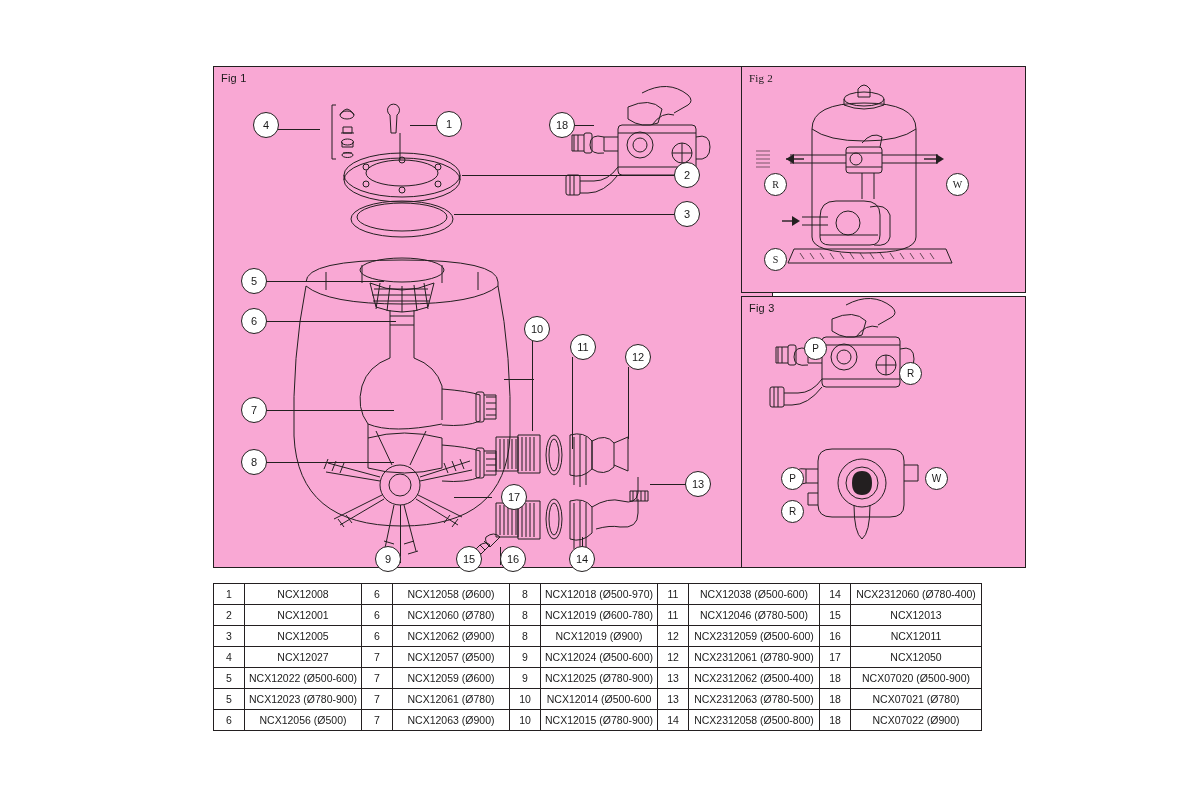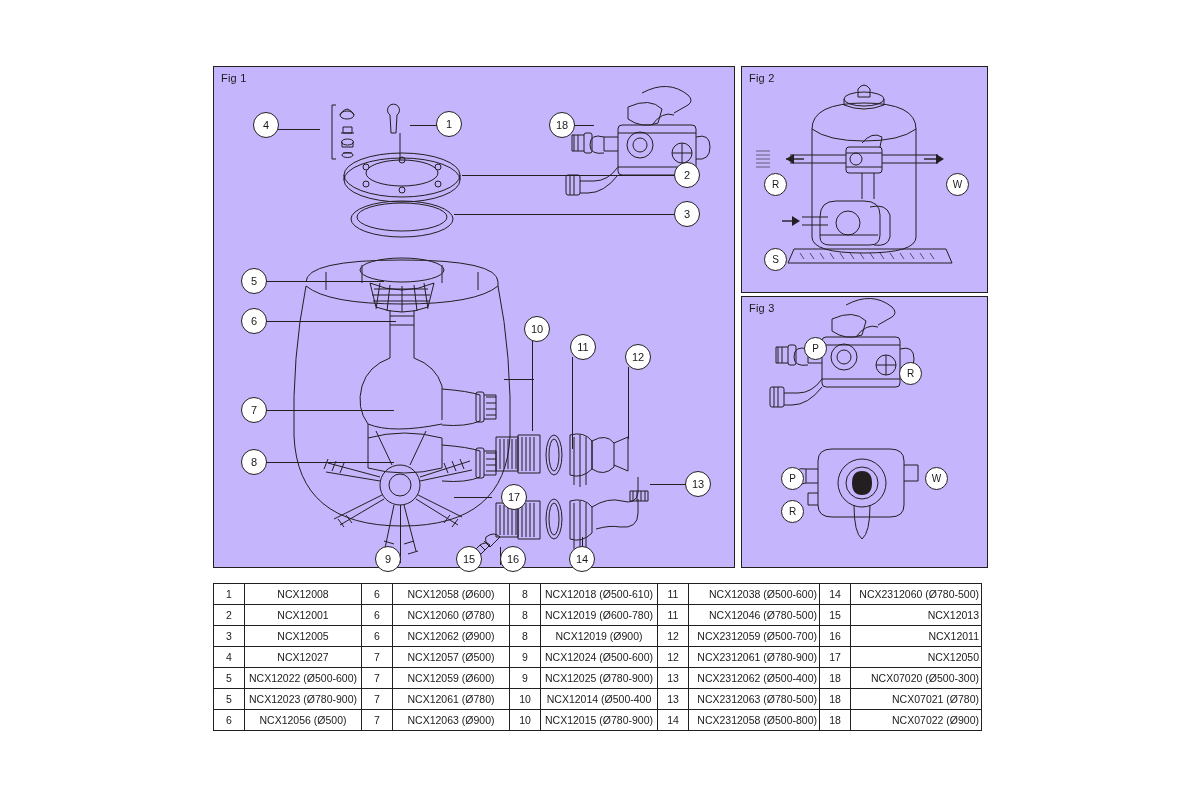--- a/index.html
+++ b/index.html
@@ -1,22 +1,22 @@
 <!DOCTYPE html>
 <html><head>
 <meta charset="utf-8">
 <style>
   html,body{margin:0;padding:0;background:#ffffff;}
   body{width:1200px;height:800px;font-family:"Liberation Sans",sans-serif;color:#1a1a1a;overflow:hidden;}
   .page{position:relative;width:1200px;height:800px;}
 
   
-  .panel{position:absolute;border:1px solid #231f20;background:#c4b5fd;}
+  .panel{position:absolute;border:1px solid #231f20;background:#f9a8d4;padding-left:38px;}
   #fig1{left:213px;top:66px;width:520px;height:500px;}
-  #fig2{left:741px;top:66px;width:245px;height:225px;}
+  #fig2{left:741px;top:66px;width:245px;height:225px;font-family:Liberation Serif, serif;}
   #fig3{left:741px;top:296px;width:245px;height:270px;}
   .fig-label{position:absolute;left:7px;top:5px;font-size:11px;letter-spacing:.2px;}
 
   
   .bub{position:absolute;width:24px;height:24px;border:1px solid #231f20;border-radius:50%;
        display:flex;align-items:center;justify-content:center;font-size:11px;background:#fff;z-index:6;}
   .bub.sm{width:21px;height:21px;font-size:10px;}
 
   
   .ln{position:absolute;background:#231f20;z-index:3;}
@@ -25,21 +25,21 @@
 
   
   .art{position:absolute;left:0;top:0;overflow:visible;z-index:2;}
 
   
   table.parts{position:absolute;left:213px;top:583px;border-collapse:collapse;}
   table.parts td{border:1px solid #231f20;font-size:10.5px;height:20px;padding:0 2px;text-align:center;
                  white-space:nowrap;}
   td.num{width:26px;}
   td.code{width:112px;margin-left:44px;}
-  td.code.wide{width:126px;text-align:right;}
+  td.code.wide{width:126px;}
 </style>
 </head>
 <body>
 
 <div class="page">
 
   <div class="panel" id="fig1">
     <span class="fig-label">Fig 1</span>
 
     <svg class="art" width="520" height="500" viewBox="0 0 520 500">
@@ -317,25 +317,25 @@
   </div>
 
   <table class="parts">
     <tbody>
       <tr>
         <td class="num">1</td>
         <td class="code">NCX12008</td>
         <td class="num">6</td>
         <td class="code">NCX12058 (Ø600)</td>
         <td class="num">8</td>
-        <td class="code">NCX12018 (Ø500-610)</td>
+        <td class="code">NCX12018 (Ø500-970)</td>
         <td class="num">11</td>
         <td class="code wide">NCX12038 (Ø500-600)</td>
         <td class="num">14</td>
-        <td class="code wide">NCX2312060 (Ø780-500)</td>
+        <td class="code wide">NCX2312060 (Ø780-400)</td>
       </tr>
       <tr>
         <td class="num">2</td>
         <td class="code">NCX12001</td>
         <td class="num">6</td>
         <td class="code">NCX12060 (Ø780)</td>
         <td class="num">8</td>
         <td class="code">NCX12019 (Ø600-780)</td>
         <td class="num">11</td>
         <td class="code wide">NCX12046 (Ø780-500)</td>
@@ -343,21 +343,21 @@
         <td class="code wide">NCX12013</td>
       </tr>
       <tr>
         <td class="num">3</td>
         <td class="code">NCX12005</td>
         <td class="num">6</td>
         <td class="code">NCX12062 (Ø900)</td>
         <td class="num">8</td>
         <td class="code">NCX12019 (Ø900)</td>
         <td class="num">12</td>
-        <td class="code wide">NCX2312059 (Ø500-700)</td>
+        <td class="code wide">NCX2312059 (Ø500-600)</td>
         <td class="num">16</td>
         <td class="code wide">NCX12011</td>
       </tr>
       <tr>
         <td class="num">4</td>
         <td class="code">NCX12027</td>
         <td class="num">7</td>
         <td class="code">NCX12057 (Ø500)</td>
         <td class="num">9</td>
         <td class="code">NCX12024 (Ø500-600)</td>
@@ -369,29 +369,29 @@
       <tr>
         <td class="num">5</td>
         <td class="code">NCX12022 (Ø500-600)</td>
         <td class="num">7</td>
         <td class="code">NCX12059 (Ø600)</td>
         <td class="num">9</td>
         <td class="code">NCX12025 (Ø780-900)</td>
         <td class="num">13</td>
         <td class="code wide">NCX2312062 (Ø500-400)</td>
         <td class="num">18</td>
-        <td class="code wide">NCX07020 (Ø500-300)</td>
+        <td class="code wide">NCX07020 (Ø500-900)</td>
       </tr>
       <tr>
         <td class="num">5</td>
         <td class="code">NCX12023 (Ø780-900)</td>
         <td class="num">7</td>
         <td class="code">NCX12061 (Ø780)</td>
         <td class="num">10</td>
-        <td class="code">NCX12014 (Ø500-400</td>
+        <td class="code">NCX12014 (Ø500-600</td>
         <td class="num">13</td>
         <td class="code wide">NCX2312063 (Ø780-500)</td>
         <td class="num">18</td>
         <td class="code wide">NCX07021 (Ø780)</td>
       </tr>
       <tr>
         <td class="num">6</td>
         <td class="code">NCX12056 (Ø500)</td>
         <td class="num">7</td>
         <td class="code">NCX12063 (Ø900)</td>

